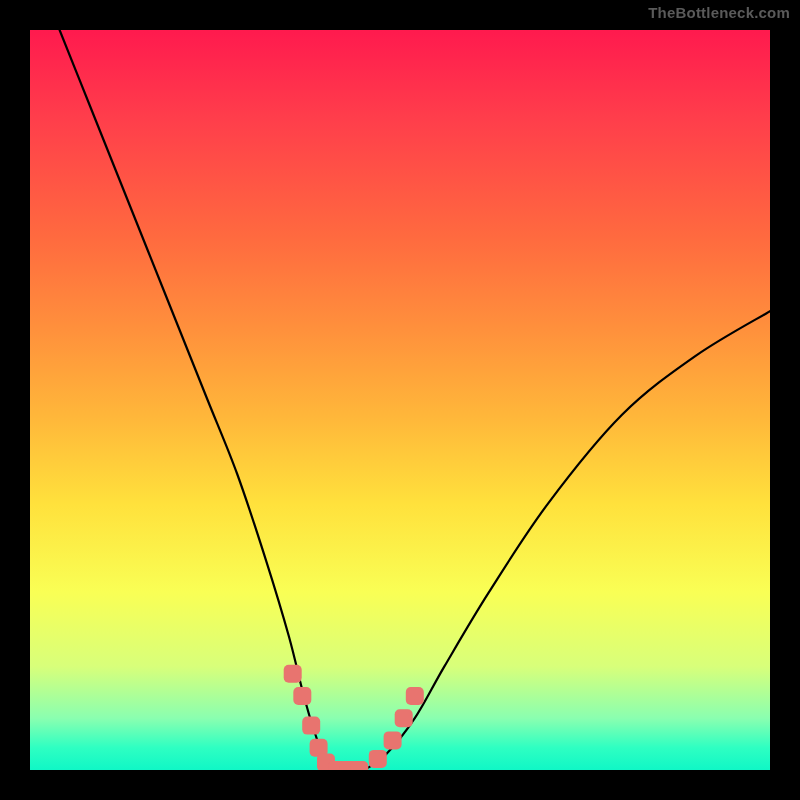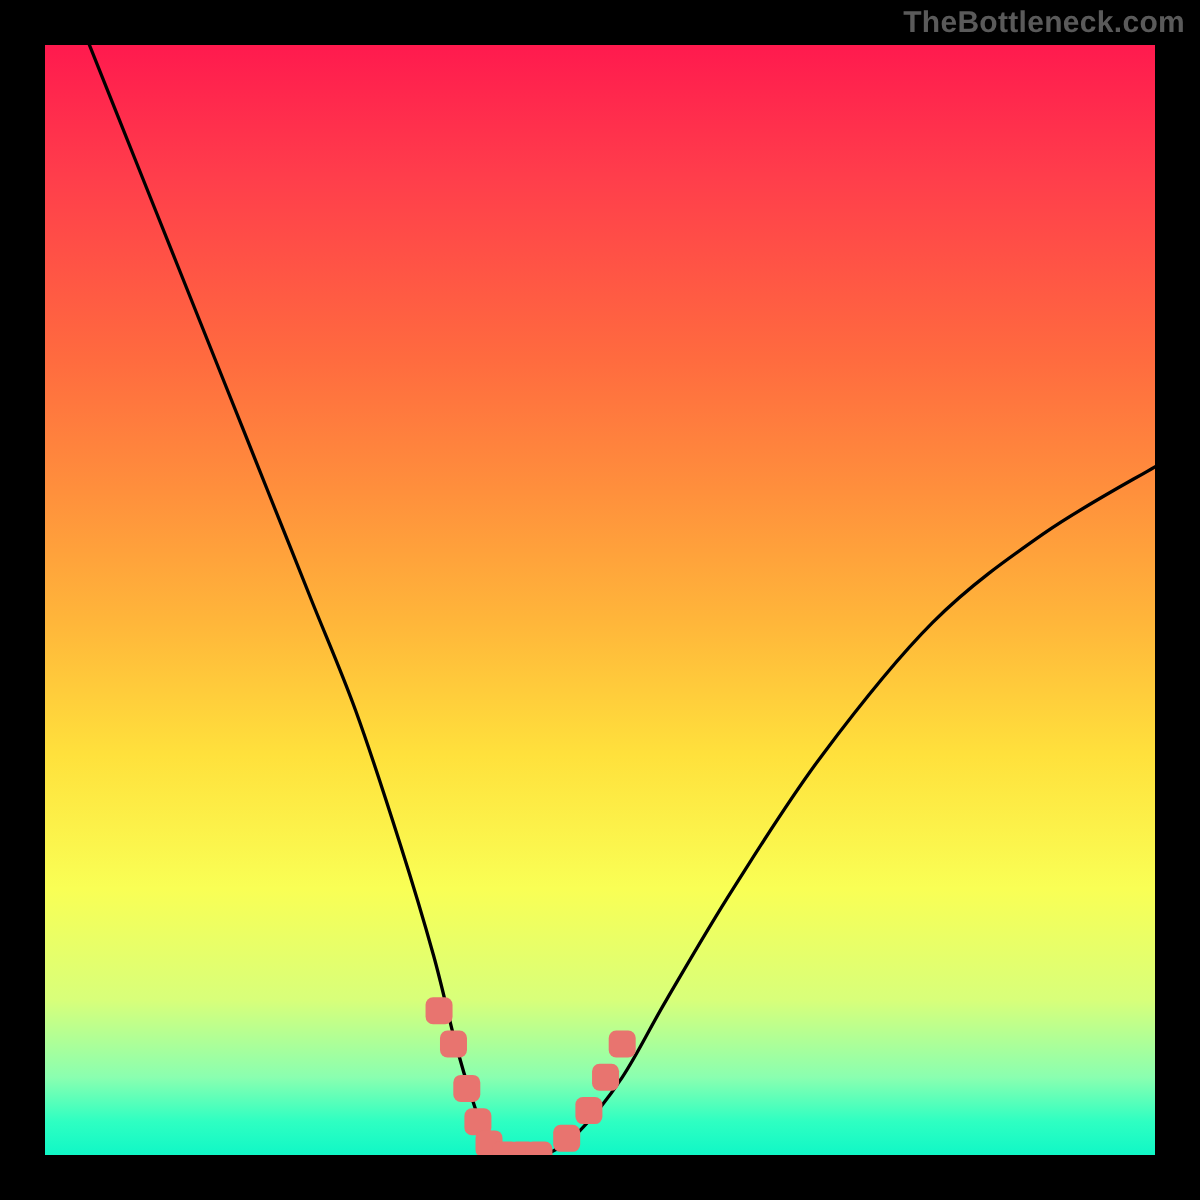--- a/index.html
+++ b/index.html
@@ -8,21 +8,21 @@
     position: relative;
     width: 800px;
     height: 800px;
     background: #000;
   }
   .watermark {
     position: absolute;
     top: 4px;
     right: 10px;
     font-family: Arial, Helvetica, sans-serif;
-    font-size: 20px;
+    font-size: 15px;
     font-weight: 600;
     color: #5a5a5a;
     letter-spacing: 0.2px;
     z-index: 10;
   }
   .plot-area {
     position: absolute;
     left: 30px;
     top: 30px;
     width: 740px;

